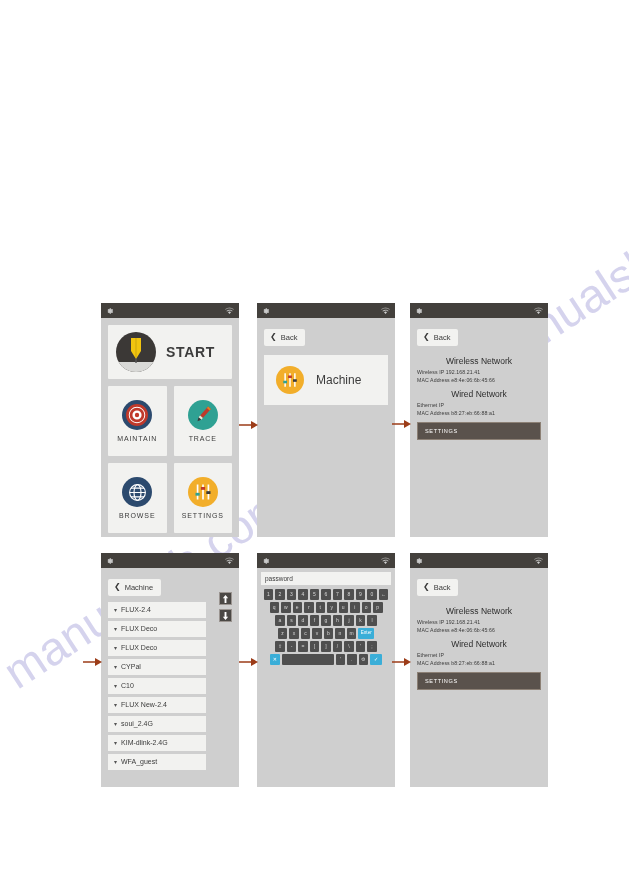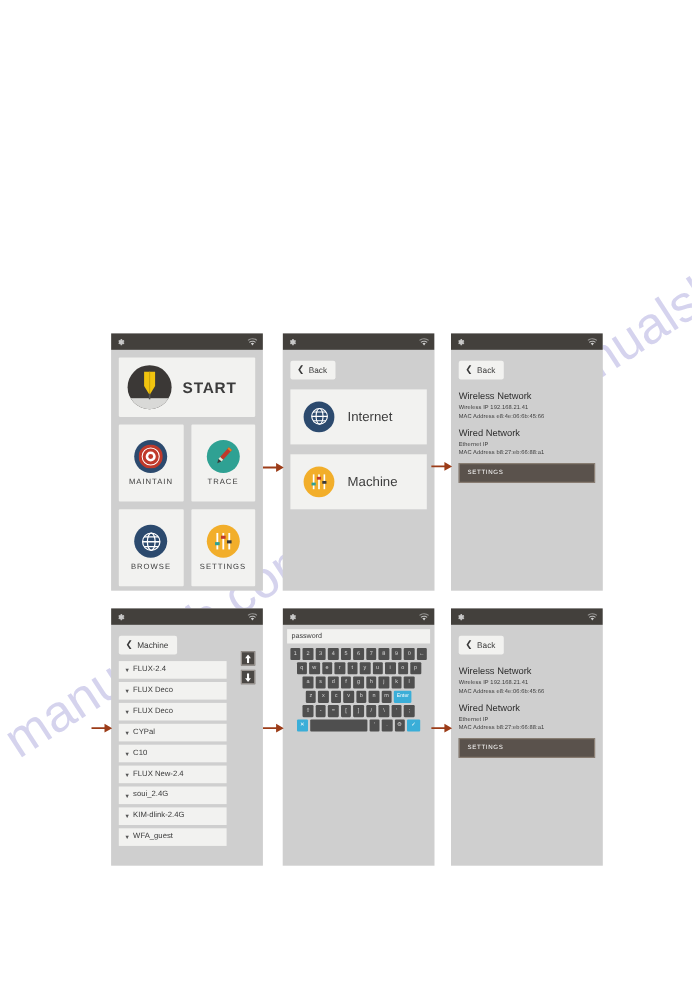--- a/index.html
+++ b/index.html
@@ -97,21 +97,21 @@
     background:#f2f2f0;
     height: 50px;
     display:flex; align-items:center; gap:12px;
     padding-left: 12px;
     margin-top: 9px;
   }
   .menu-row .label { font-size: 12px; color:#3c3c3c; }
 
   
   .info { padding: 8px 7px 0 7px; color:#2f2f2f; }
-  .info h3 { margin: 6px 0 3px 0; font-size: 8.5px; font-weight: 400; color:#2d2d2d; }
+  .info h3 { margin: 6px 0 3px 0; font-size: 8.5px; font-weight: 400; color:#2d2d2d;text-align:center; }
   .info p  { margin: 0 0 2px 0; font-size: 5.2px; color:#3a3a3a; letter-spacing:.1px; }
   .settings-btn {
     margin-top: 6px;
     background:#5a524c;
     color:#ffffff;
     font-size: 5.6px;
     letter-spacing:.6px;
     padding: 5px 7px;
     border: 1px solid #8c8075;
   }
@@ -277,30 +277,20 @@
           <path d="M12 9c-2.6 0-5 .9-6.8 2.5L3.6 9.7A13 13 0 0112 6.6c3.3 0 6.3 1.2 8.4 3.1l-1.6 1.8A10.2 10.2 0 0012 9z" opacity=".85"></path>
           <path d="M12 3C8 3 4.4 4.4 1.7 6.8L0 5A18 18 0 0112 .6 18 18 0 0124 5l-1.7 1.8A16.3 16.3 0 0012 3z" opacity=".6"></path>
         </svg>
     </div>
     <div class="panel-body">
       <div class="backbtn">
         <span class="chev">❮</span>
         <span>Back</span>
       </div>
 
-      <div class="menu-row">
-        <span class="circ" style="width:28px;height:28px;background:#2c4a6e;">
-          <svg width="19" height="19" viewBox="0 0 24 24" fill="none" stroke="#fff" stroke-width="1.3">
-            <circle cx="12" cy="12" r="9"></circle>
-            <ellipse cx="12" cy="12" rx="4" ry="9"></ellipse>
-            <path d="M3 12h18M4.6 7h14.8M4.6 17h14.8"></path>
-          </svg>
-        </span>
-        <span class="label">Internet</span>
-      </div>
 
       <div class="menu-row">
         <span class="circ" style="width:28px;height:28px;background:#f2ae2a;">
           <svg width="18" height="18" viewBox="0 0 24 24">
             <rect x="4.5" y="3" width="2" height="18" fill="#fff"></rect>
             <rect x="11" y="3" width="2" height="18" fill="#fff"></rect>
             <rect x="17.5" y="3" width="2" height="18" fill="#fff"></rect>
             <rect x="3" y="13" width="5" height="3.4" fill="#2fa193"></rect>
             <rect x="9.5" y="6" width="5" height="3.4" fill="#c0392b"></rect>
             <rect x="16" y="11" width="5" height="3.4" fill="#3a3a3a"></rect>

